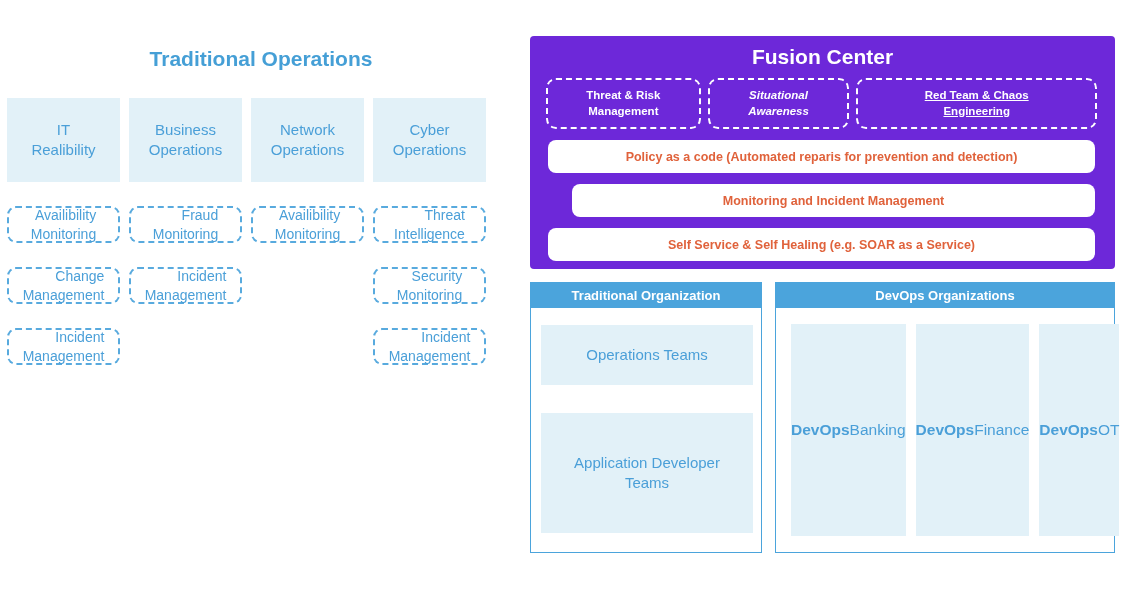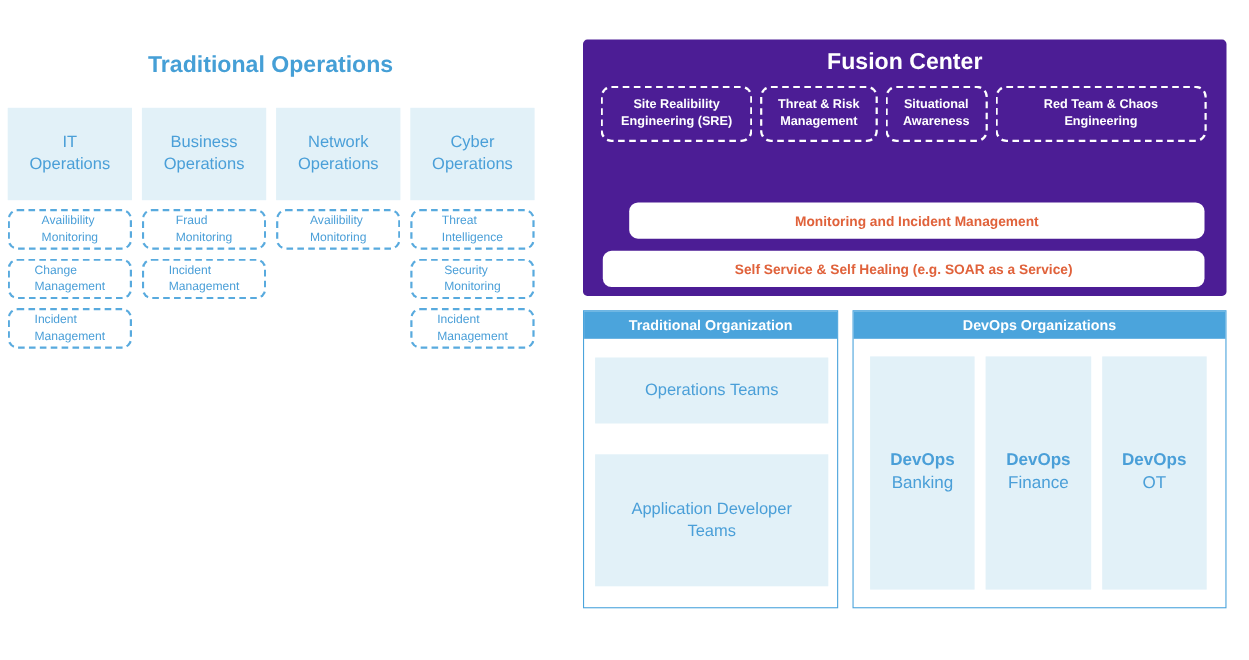--- a/index.html
+++ b/index.html
@@ -9,21 +9,21 @@
     position: relative;
     width: 1135px;
     height: 600px;
     background: #ffffff;
     overflow: hidden;
   }
 
   
   .left-title {
     position: absolute;
-    left: 7px; top: 47px; width: 478px;
+    left: 22px; top: 47px; width: 478px;
     text-align: center;
     font-size: 21px;
     font-weight: bold;
     color: #459fd6;
   }
   .left-cols {
     position: absolute;
     left: 7px; top: 98px; width: 478px;
     display: flex;
     gap: 9px;
@@ -35,42 +35,42 @@
     color: #4a9fd8;
     font-size: 15px;
     line-height: 1.35;
     display: flex;
     align-items: center;
     justify-content: center;
     text-align: center;
     white-space: pre-line;
   }
   .cap-box {
-    margin-top: 8px;
+    margin-top: 24px;
     height: 37px;
     border: 2px dashed #58aade;
     border-radius: 9px;
     background: #ffffff;
     color: #4a9fd8;
-    font-size: 11px;
+    font-size: 14px;
     line-height: 1.3;
     display: flex;
     align-items: center;
     justify-content: center;
-    text-align: left;
+    text-align: right;
     white-space: pre-line;
   }
   .left-col .cap-box:first-of-type { margin-top: 9px; }
 
   
   .fusion {
     position: absolute;
     left: 530px; top: 36px;
     width: 585px; height: 233px;
-    background: #4c1d95;
+    background: #6d28d9;
     border-radius: 4px;
   }
   .fusion-title {
     position: absolute;
     top: 9px; left: 0; width: 100%;
     text-align: center;
     color: #ffffff;
     font-size: 21px;
     font-weight: bold;
   }
@@ -89,22 +89,22 @@
     line-height: 1.35;
     display: flex;
     align-items: center;
     justify-content: center;
     text-align: center;
     white-space: pre-line;
     flex-grow: 1;
   }
   .pillar-0 { flex-basis: 136px; }
   .pillar-1 { flex-basis: 104px; }
-  .pillar-2 { flex-basis: 91px; }
-  .pillar-3 { flex-basis: 190px; }
+  .pillar-2 { flex-basis: 91px; font-style: italic; }
+  .pillar-3 { flex-basis: 190px; text-decoration: underline; }
   .fusion-bar {
     position: absolute;
     left: 18px; right: 20px; height: 33px;
     background: #ffffff;
     border-radius: 8px;
     color: #e0623b;
     font-weight: bold;
     font-size: 12.5px;
     display: flex;
     align-items: center;
@@ -153,41 +153,40 @@
   .devops-cols {
     position: absolute;
     top: 41px; left: 15px; right: 17px; bottom: 16px;
     display: flex;
     gap: 10px;
   }
   .devops-col {
     flex: 1 1 0;
     background: #e2f1f8;
     display: flex;
-    flex-direction: column;
     align-items: center;
     justify-content: center;
     text-align: center;
     color: #4a9fd8;
     font-size: 15.5px;
     line-height: 1.35;
   }
   .devops-brand { font-weight: bold; }
 </style>
 </head>
 <body>
 
 <div class="canvas">
 
   <div class="left-title">Traditional Operations</div>
 
   <div class="left-cols">
     <div class="left-col">
       <div class="dept-box">IT
-Operations</div>
+Realibility</div>
       <div class="cap-box">Availibility
 Monitoring</div>
       <div class="cap-box">Change
 Management</div>
       <div class="cap-box">Incident
 Management</div>
     </div>
     <div class="left-col">
       <div class="dept-box">Business
 Operations</div>
@@ -210,29 +209,28 @@
       <div class="cap-box">Security
 Monitoring</div>
       <div class="cap-box">Incident
 Management</div>
     </div>
   </div>
 
   <div class="fusion">
     <div class="fusion-title">Fusion Center</div>
     <div class="fusion-pillars">
-      <div class="pillar pillar-0">Site Realibility
-Engineering (SRE)</div>
       <div class="pillar pillar-1">Threat &amp; Risk
 Management</div>
       <div class="pillar pillar-2">Situational
 Awareness</div>
       <div class="pillar pillar-3">Red Team &amp; Chaos
 Engineering</div>
     </div>
+    <div class="fusion-bar fusion-bar-0">Policy as a code (Automated reparis for prevention and detection)</div>
     <div class="fusion-bar fusion-bar-1">Monitoring and Incident Management</div>
     <div class="fusion-bar fusion-bar-2">Self Service &amp; Self Healing (e.g. SOAR as a Service)</div>
   </div>
 
   <div class="org-box org-traditional">
     <div class="org-header">Traditional Organization</div>
     <div class="team-box team-box-0">Operations Teams</div>
     <div class="team-box team-box-1">Application Developer
 Teams</div>
   </div>

